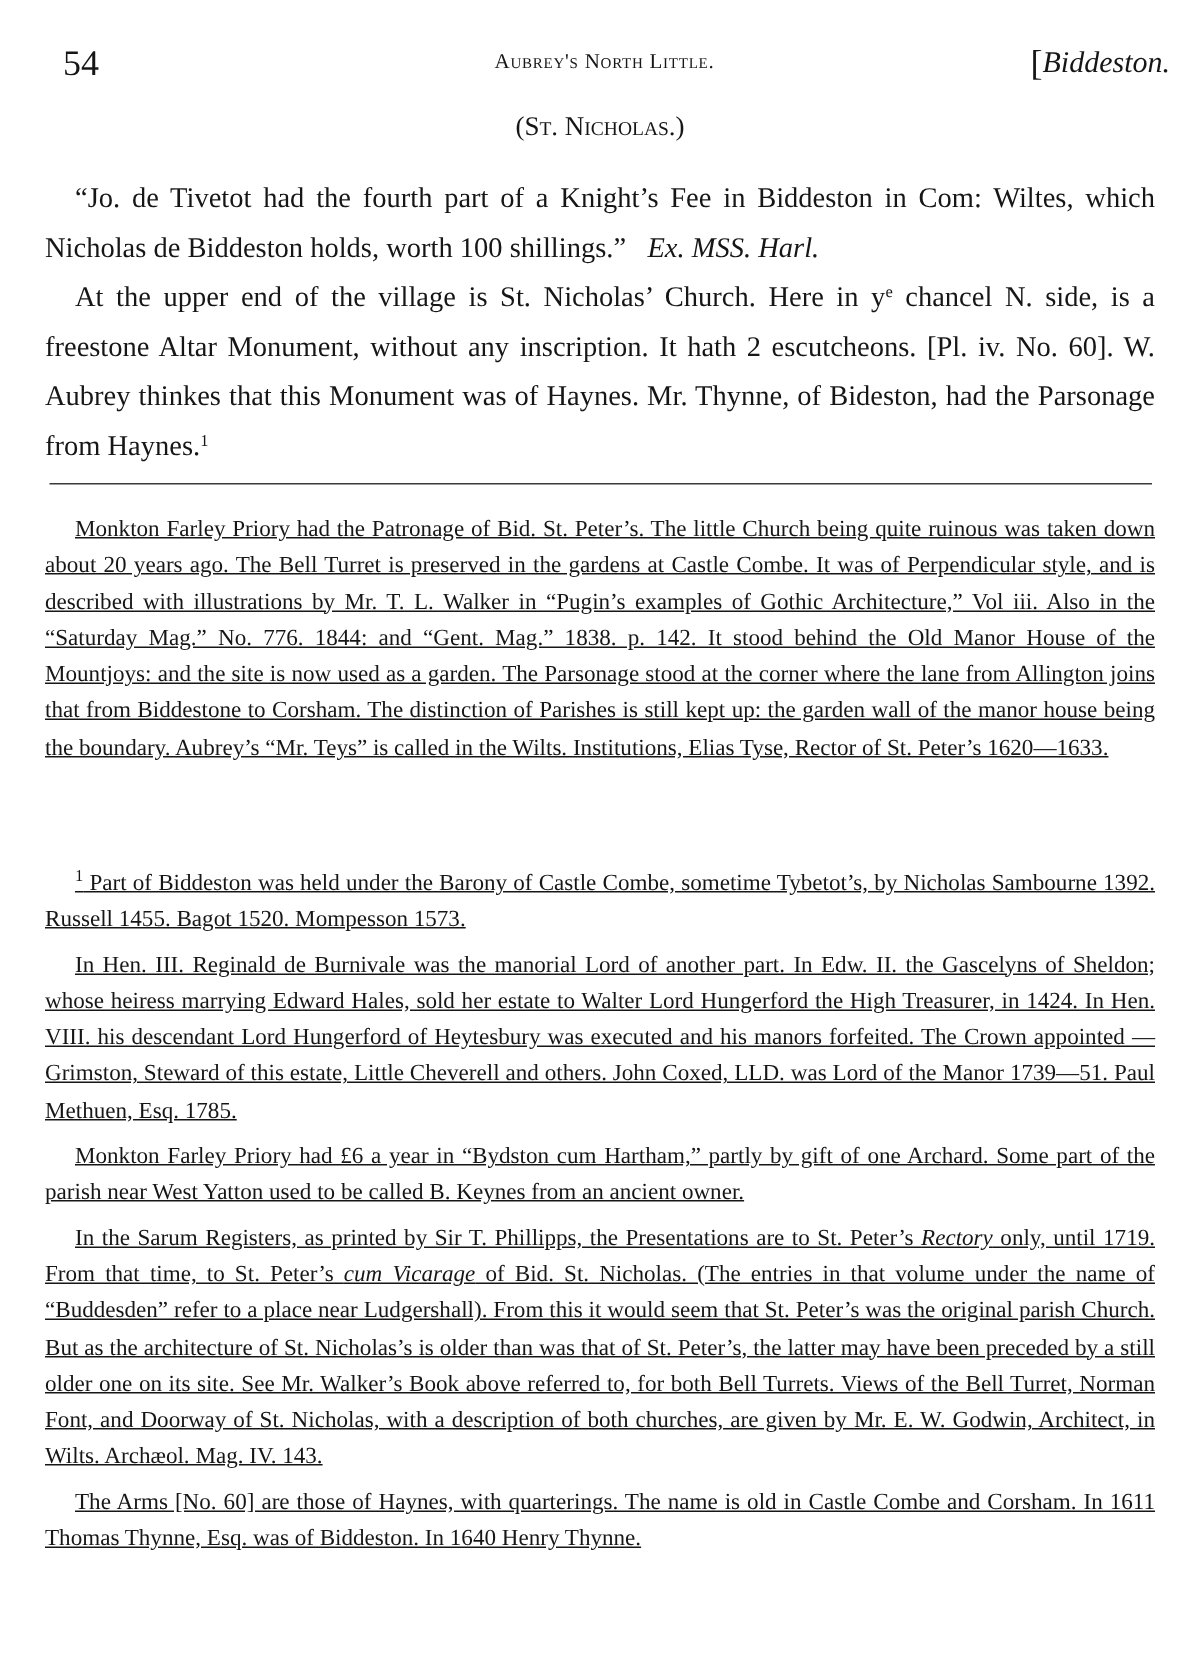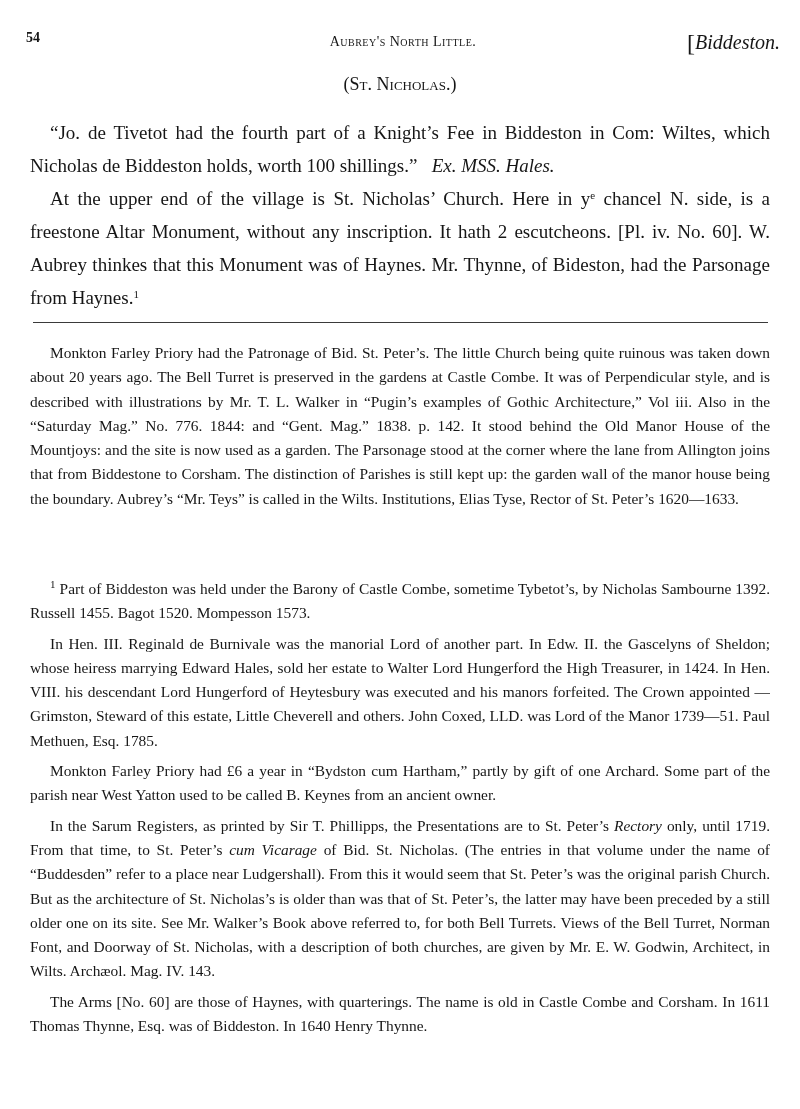--- a/index.html
+++ b/index.html
@@ -5,21 +5,21 @@
     html, body { margin: 0; padding: 0; background: #ffffff; }
     body {
       width: 800px; height: 1109px; position: relative; overflow: hidden;
       font-family: "Liberation Serif", "DejaVu Serif", serif;
       color: #161616;
     }
     .page { position: absolute; left: 0; top: 0; width: 800px; height: 1109px; }
     .header {
       position: absolute; top: 30px; left: 26px; right: 20px; height: 28px;
     }
-    .page-number { position: absolute; left: 0; top: 0; font-size: 14px; font-weight: bold; }
+    .page-number { position: absolute; left: 16px; top: 0; font-size: 24px; }
     .running-title {
       position: absolute; left: 0; right: 0; top: 4px; text-align: center;
       font-size: 14px; font-variant: small-caps; letter-spacing: 0.5px;
     }
     .section-tag { position: absolute; right: 0; top: 0; font-size: 20px; margin-left: 12px; }
     .section-tag .bracket { font-size: 24px; font-style: normal; vertical-align: -2px; }
     .section-tag .name { font-style: italic; }
 
     .subheading {
       position: absolute; top: 74px; left: 0; right: 0; text-align: center;
@@ -37,41 +37,41 @@
 
     .divider {
       position: absolute; top: 322px; left: 33px; width: 735px; height: 0;
       border-top: 1.5px solid #3a3a3a;
     }
 
     .notes {
       position: absolute; left: 30px; width: 740px;
       font-size: 15.4px; line-height: 24.3px; text-align: justify;
     }
-    .notes p { margin: 0; text-indent: 20px; }
+    .notes p { margin: 0; text-indent: 20px; text-decoration: underline; }
     .notes .ital { font-style: italic; }
     .notes-a { top: 341px; }
     .notes-b { top: 577px; }
     .notes-b p + p { margin-top: 6px; }
   </style>
 </head>
 <body>
 
 <div class="page">
 
   <div class="header">
     <span class="page-number">54</span>
     <div class="running-title">Aubrey's North Little.</div>
     <span class="section-tag"><span class="bracket">[</span><span class="name">Biddeston.</span></span>
   </div>
 
   <div class="subheading">(St. Nicholas.)</div>
 
   <div class="main-text">
-    <p><span>“Jo. de Tivetot had the fourth part of a Knight’s Fee in Biddeston in Com: Wiltes, which Nicholas de Biddeston holds, worth 100 shillings.”</span>&nbsp;&nbsp;&nbsp;<span class="ital">Ex. MSS. Hales.</span></p>
+    <p><span>“Jo. de Tivetot had the fourth part of a Knight’s Fee in Biddeston in Com: Wiltes, which Nicholas de Biddeston holds, worth 100 shillings.”</span>&nbsp;&nbsp;&nbsp;<span class="ital">Ex. MSS. Harl.</span></p>
     <p><span>At the upper end of the village is St. Nicholas’ Church. Here in y</span><sup>e</sup><span> chancel N. side, is a freestone Altar Monument, without any inscription. It hath 2 escutcheons. [Pl. iv. No. 60]. W. Aubrey thinkes that this Monument was of Haynes. Mr. Thynne, of Bideston, had the Parsonage from Haynes.</span><sup>1</sup></p>
   </div>
 
   <div class="divider"></div>
 
   <div class="notes notes-a">
     <p>Monkton Farley Priory had the Patronage of Bid. St. Peter’s. The little Church being quite ruinous was taken down about 20 years ago. The Bell Turret is preserved in the gardens at Castle Combe. It was of Perpendicular style, and is described with illustrations by Mr. T. L. Walker in “Pugin’s examples of Gothic Architecture,” Vol iii. Also in the “Saturday Mag.” No. 776. 1844: and “Gent. Mag.” 1838. p. 142. It stood behind the Old Manor House of the Mountjoys: and the site is now used as a garden. The Parsonage stood at the corner where the lane from Allington joins that from Biddestone to Corsham. The distinction of Parishes is still kept up: the garden wall of the manor house being the boundary. Aubrey’s “Mr. Teys” is called in the Wilts. Institutions, Elias Tyse, Rector of St. Peter’s 1620—1633.</p>
   </div>
 
   <div class="notes notes-b">

